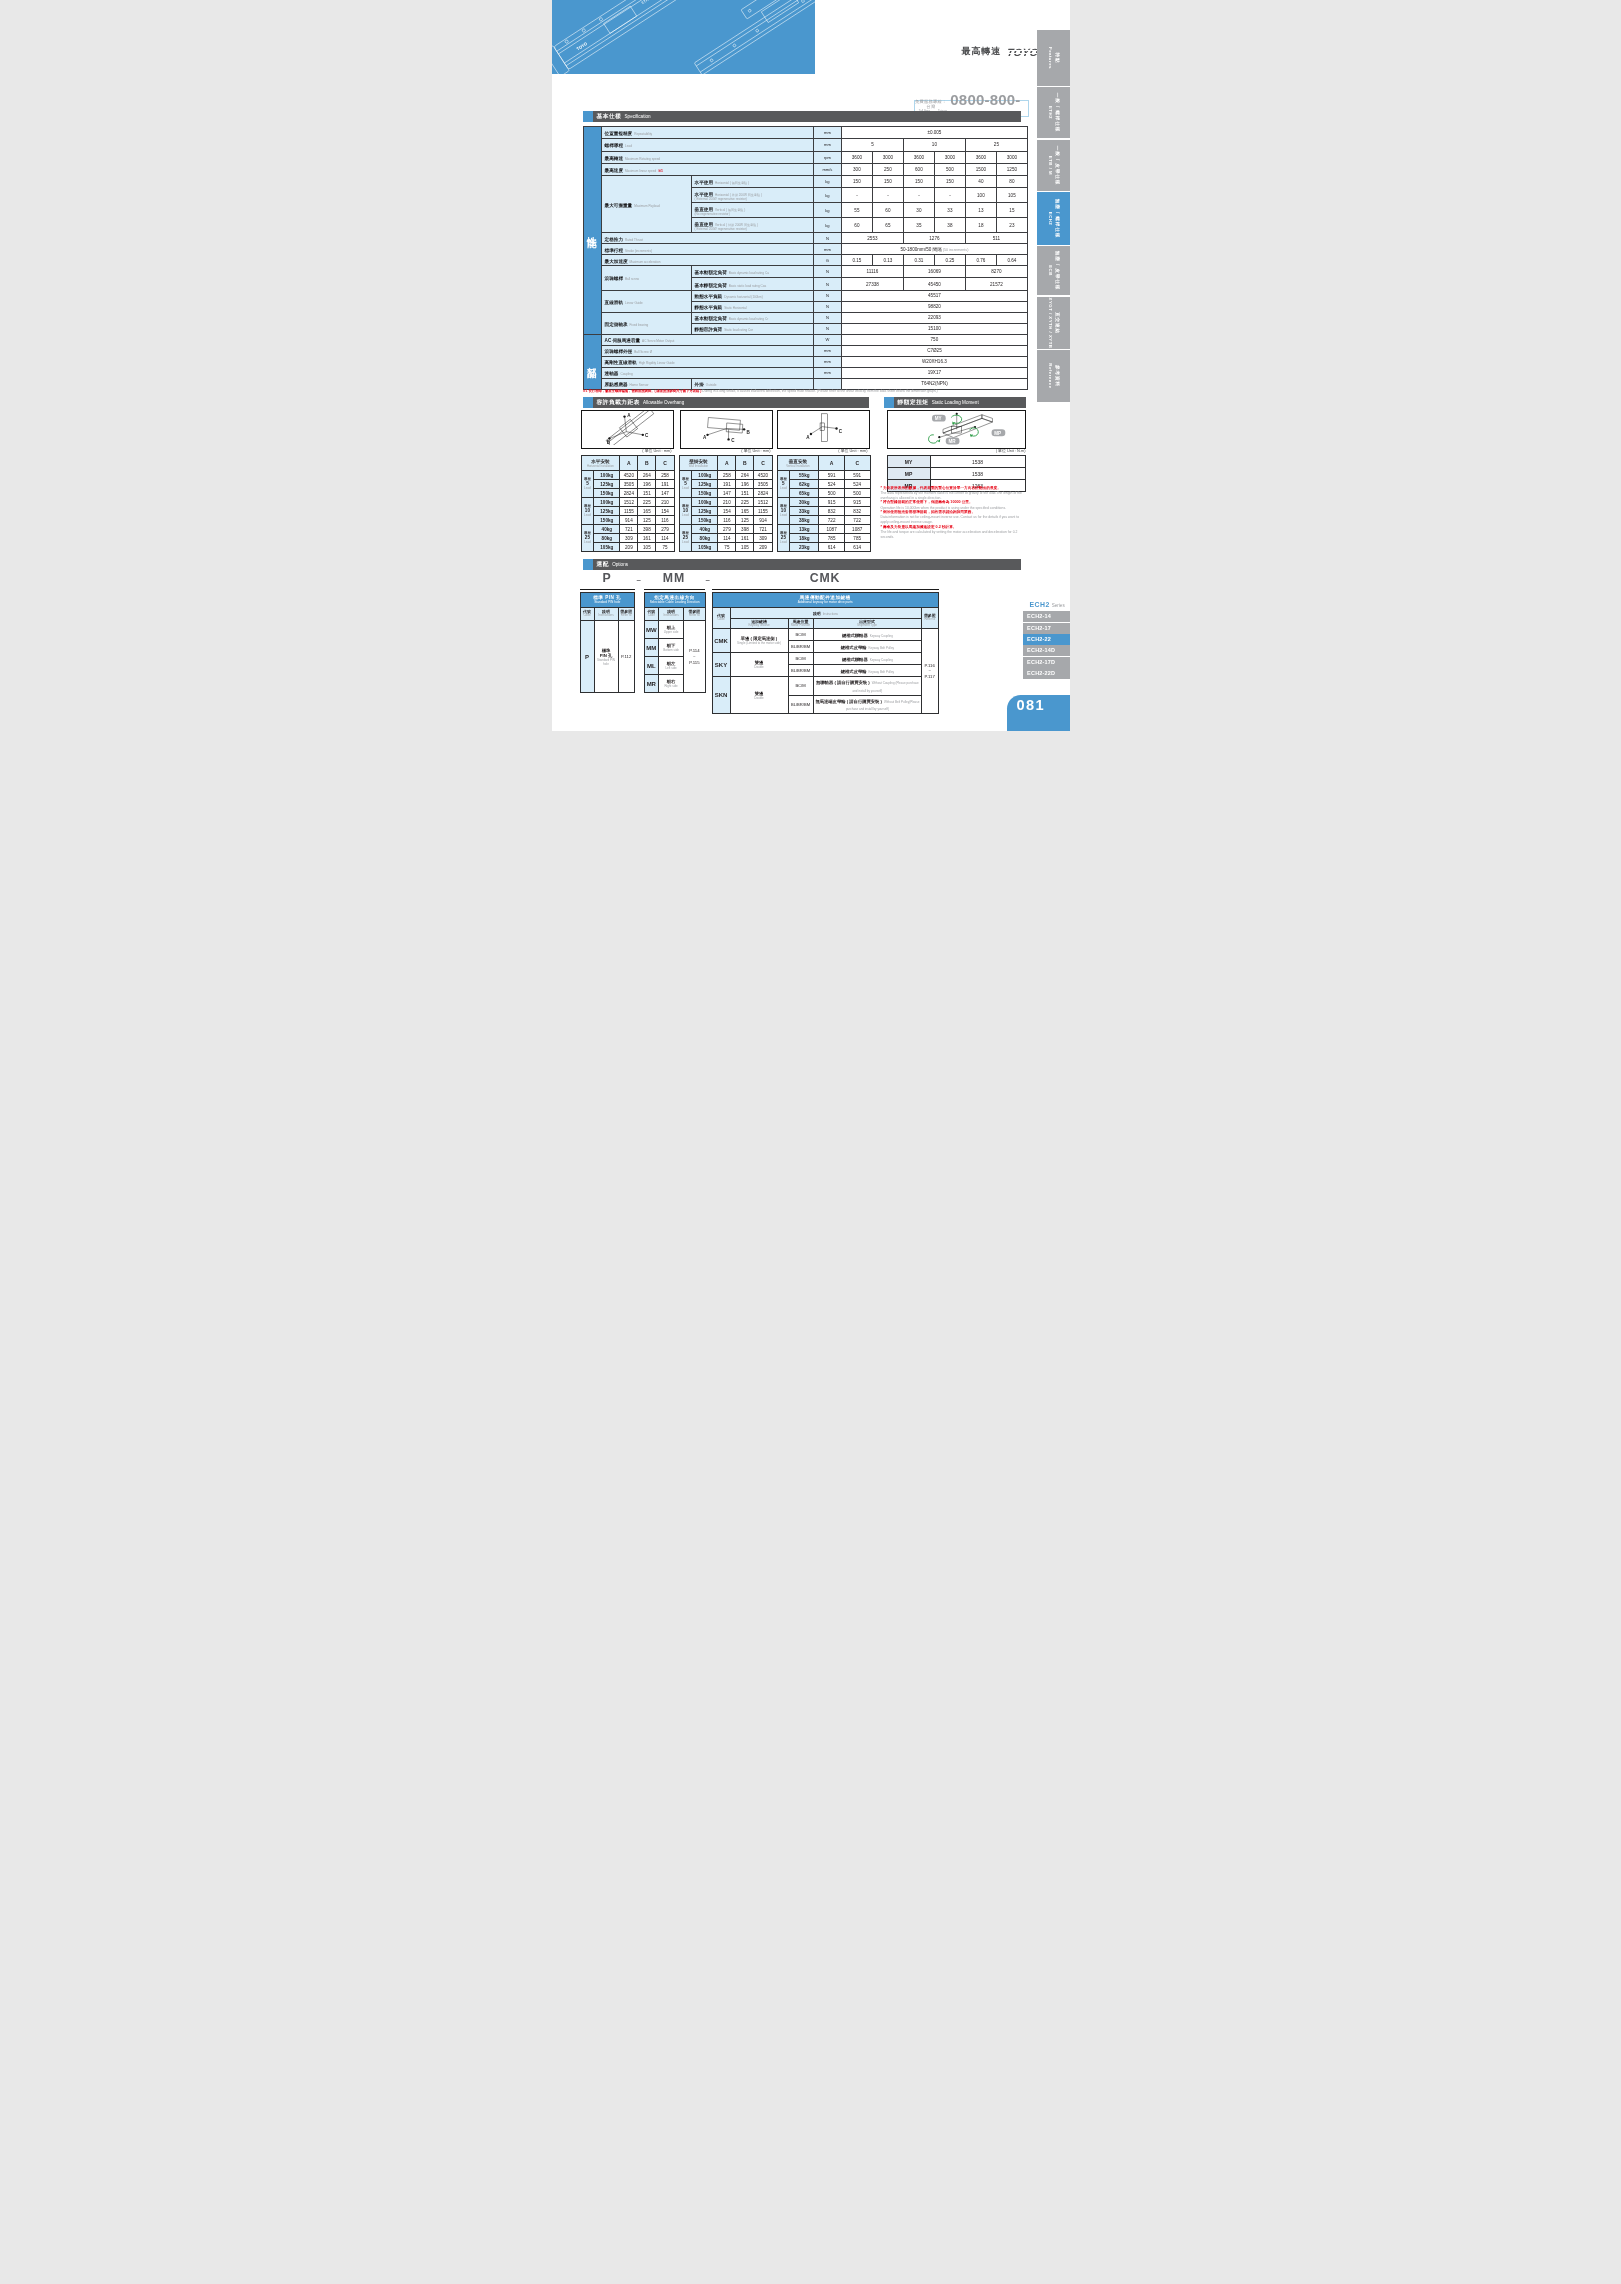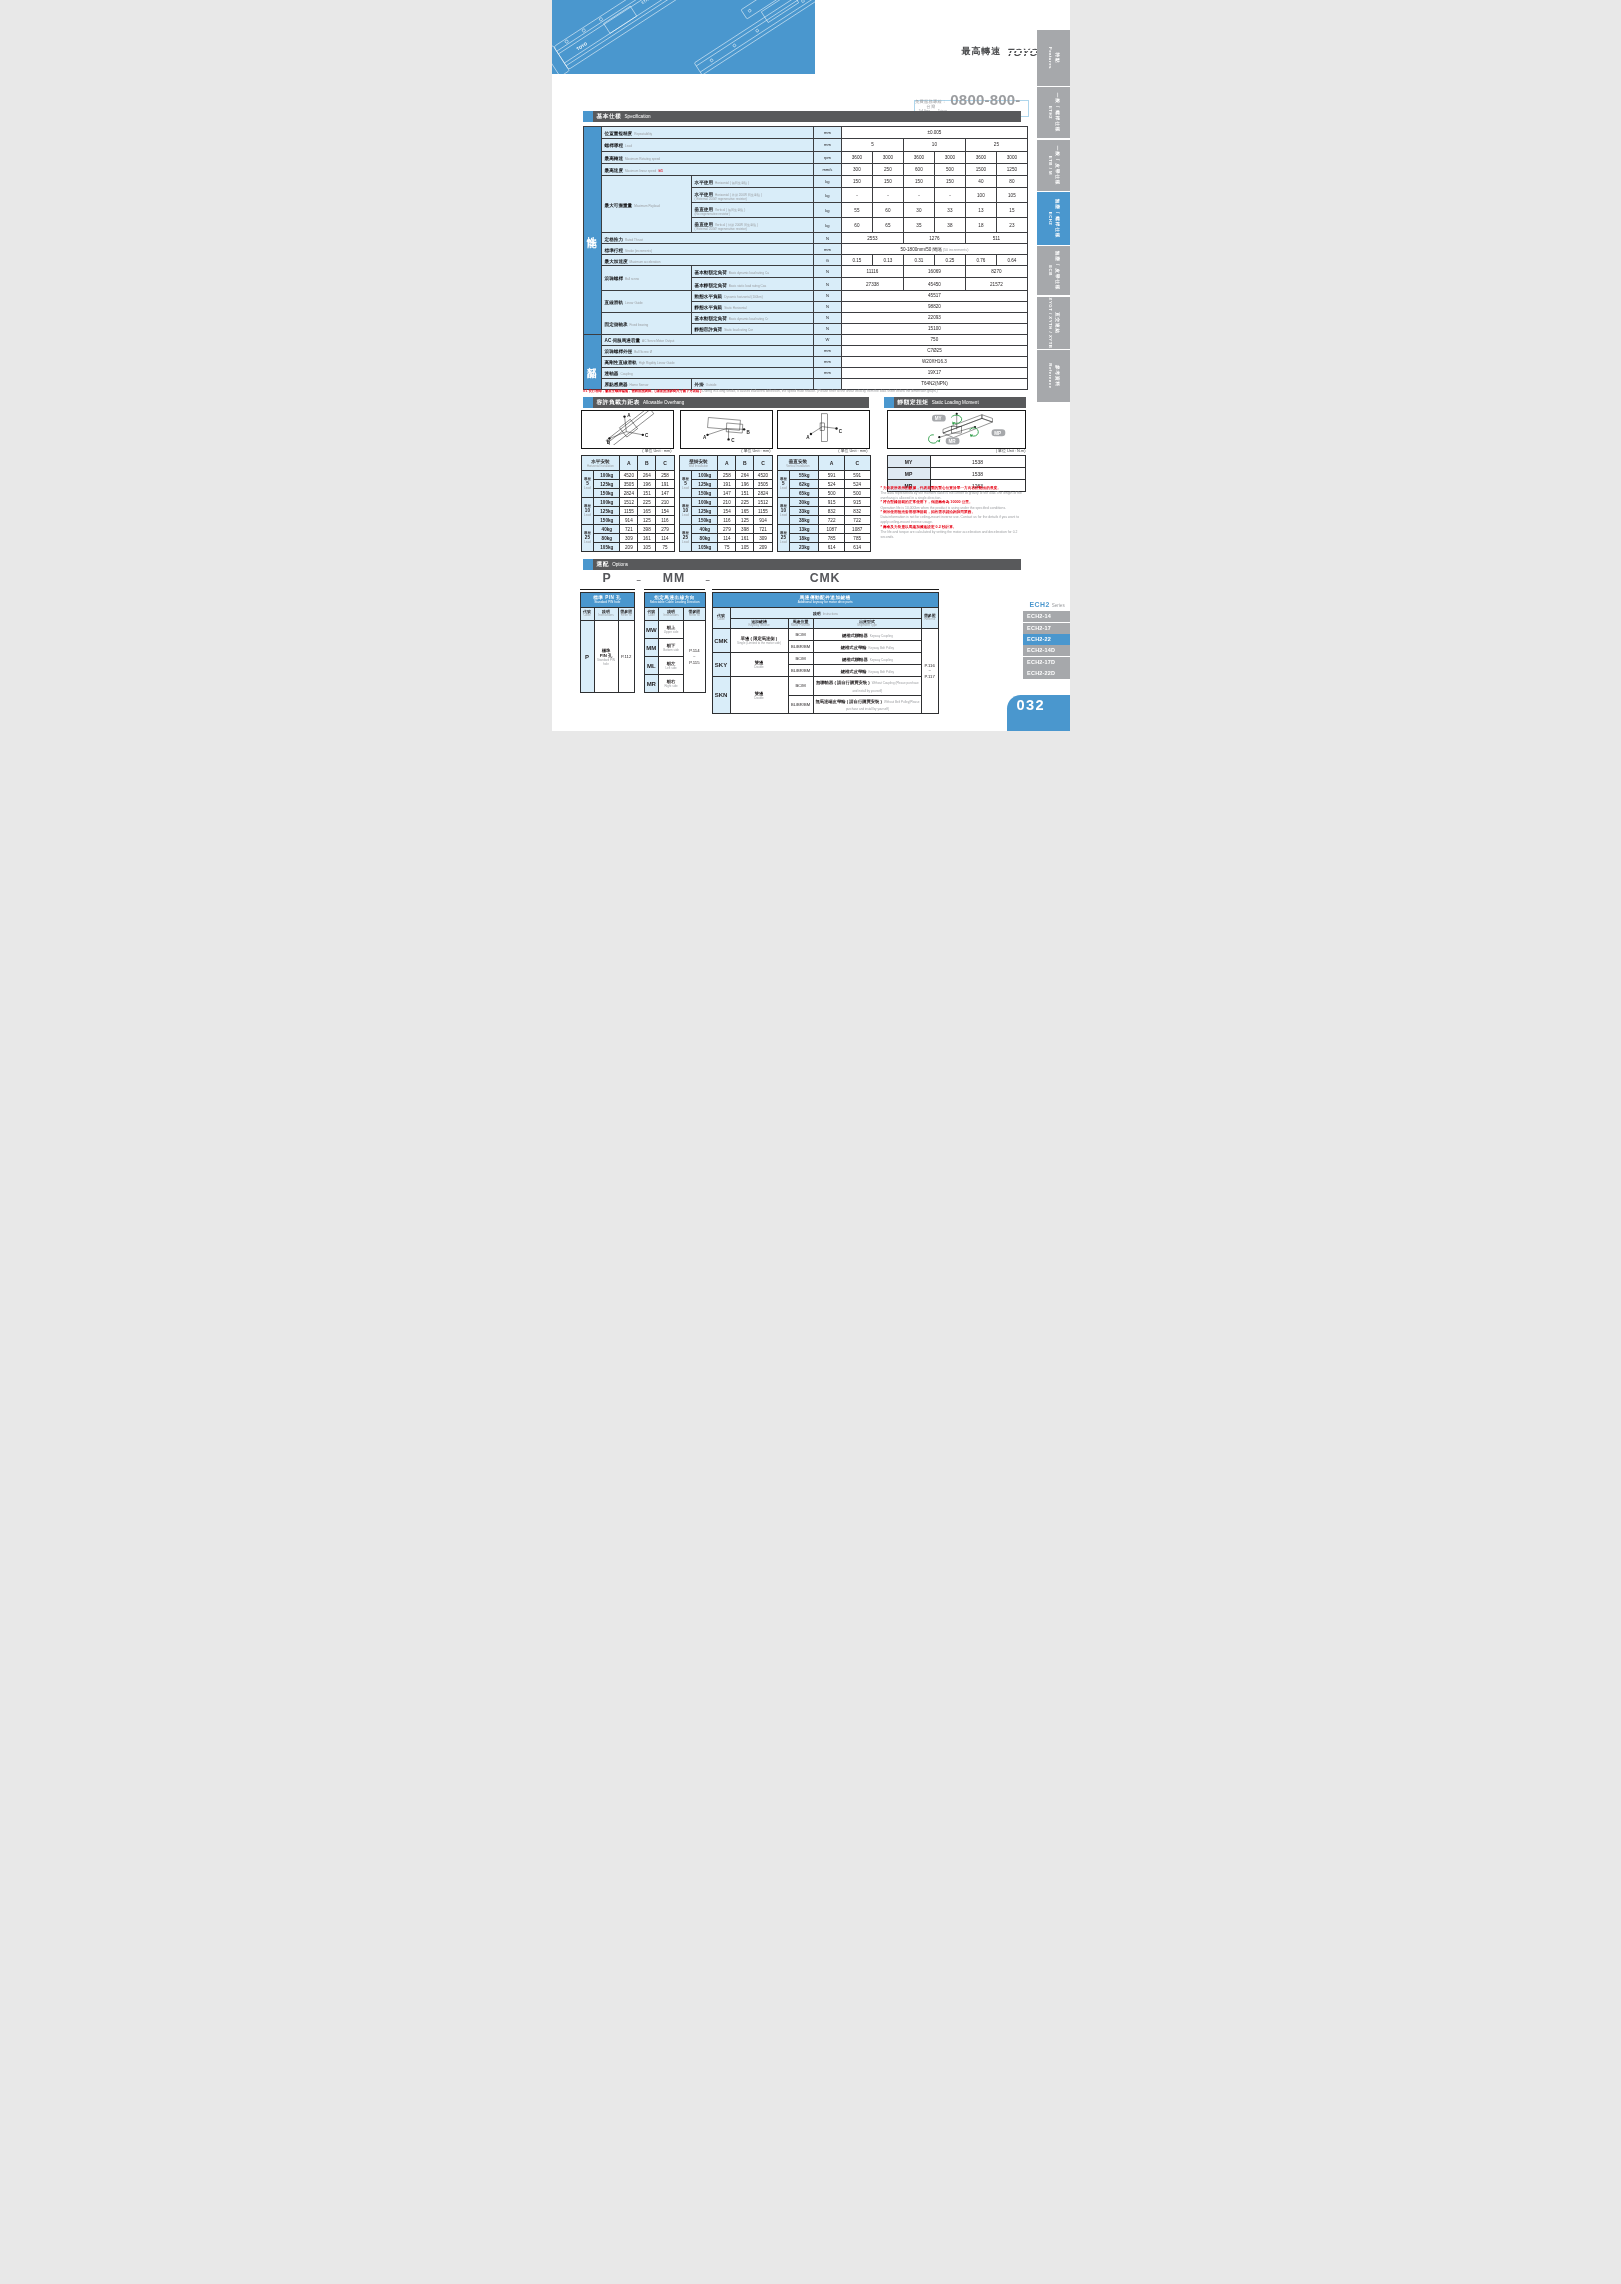--- a/index.html
+++ b/index.html
@@ -1013,17 +1013,17 @@
   <div id="seriesList">
       <div class="series-item" style="top: 611px;">ECH2-14</div>
       <div class="series-item" style="top: 623px;">ECH2-17</div>
       <div class="series-item active" style="top: 634px;">ECH2-22</div>
       <div class="series-item" style="top: 645px;">ECH2-14D</div>
       <div class="series-item" style="top: 657px;">ECH2-17D</div>
       <div class="series-item" style="top: 668px;">ECH2-22D</div>
     </div>
 
   <div class="badge">
-    <span>032</span>
+    <span>081</span>
   </div>
 
 </div>
 
 
 </body></html>

